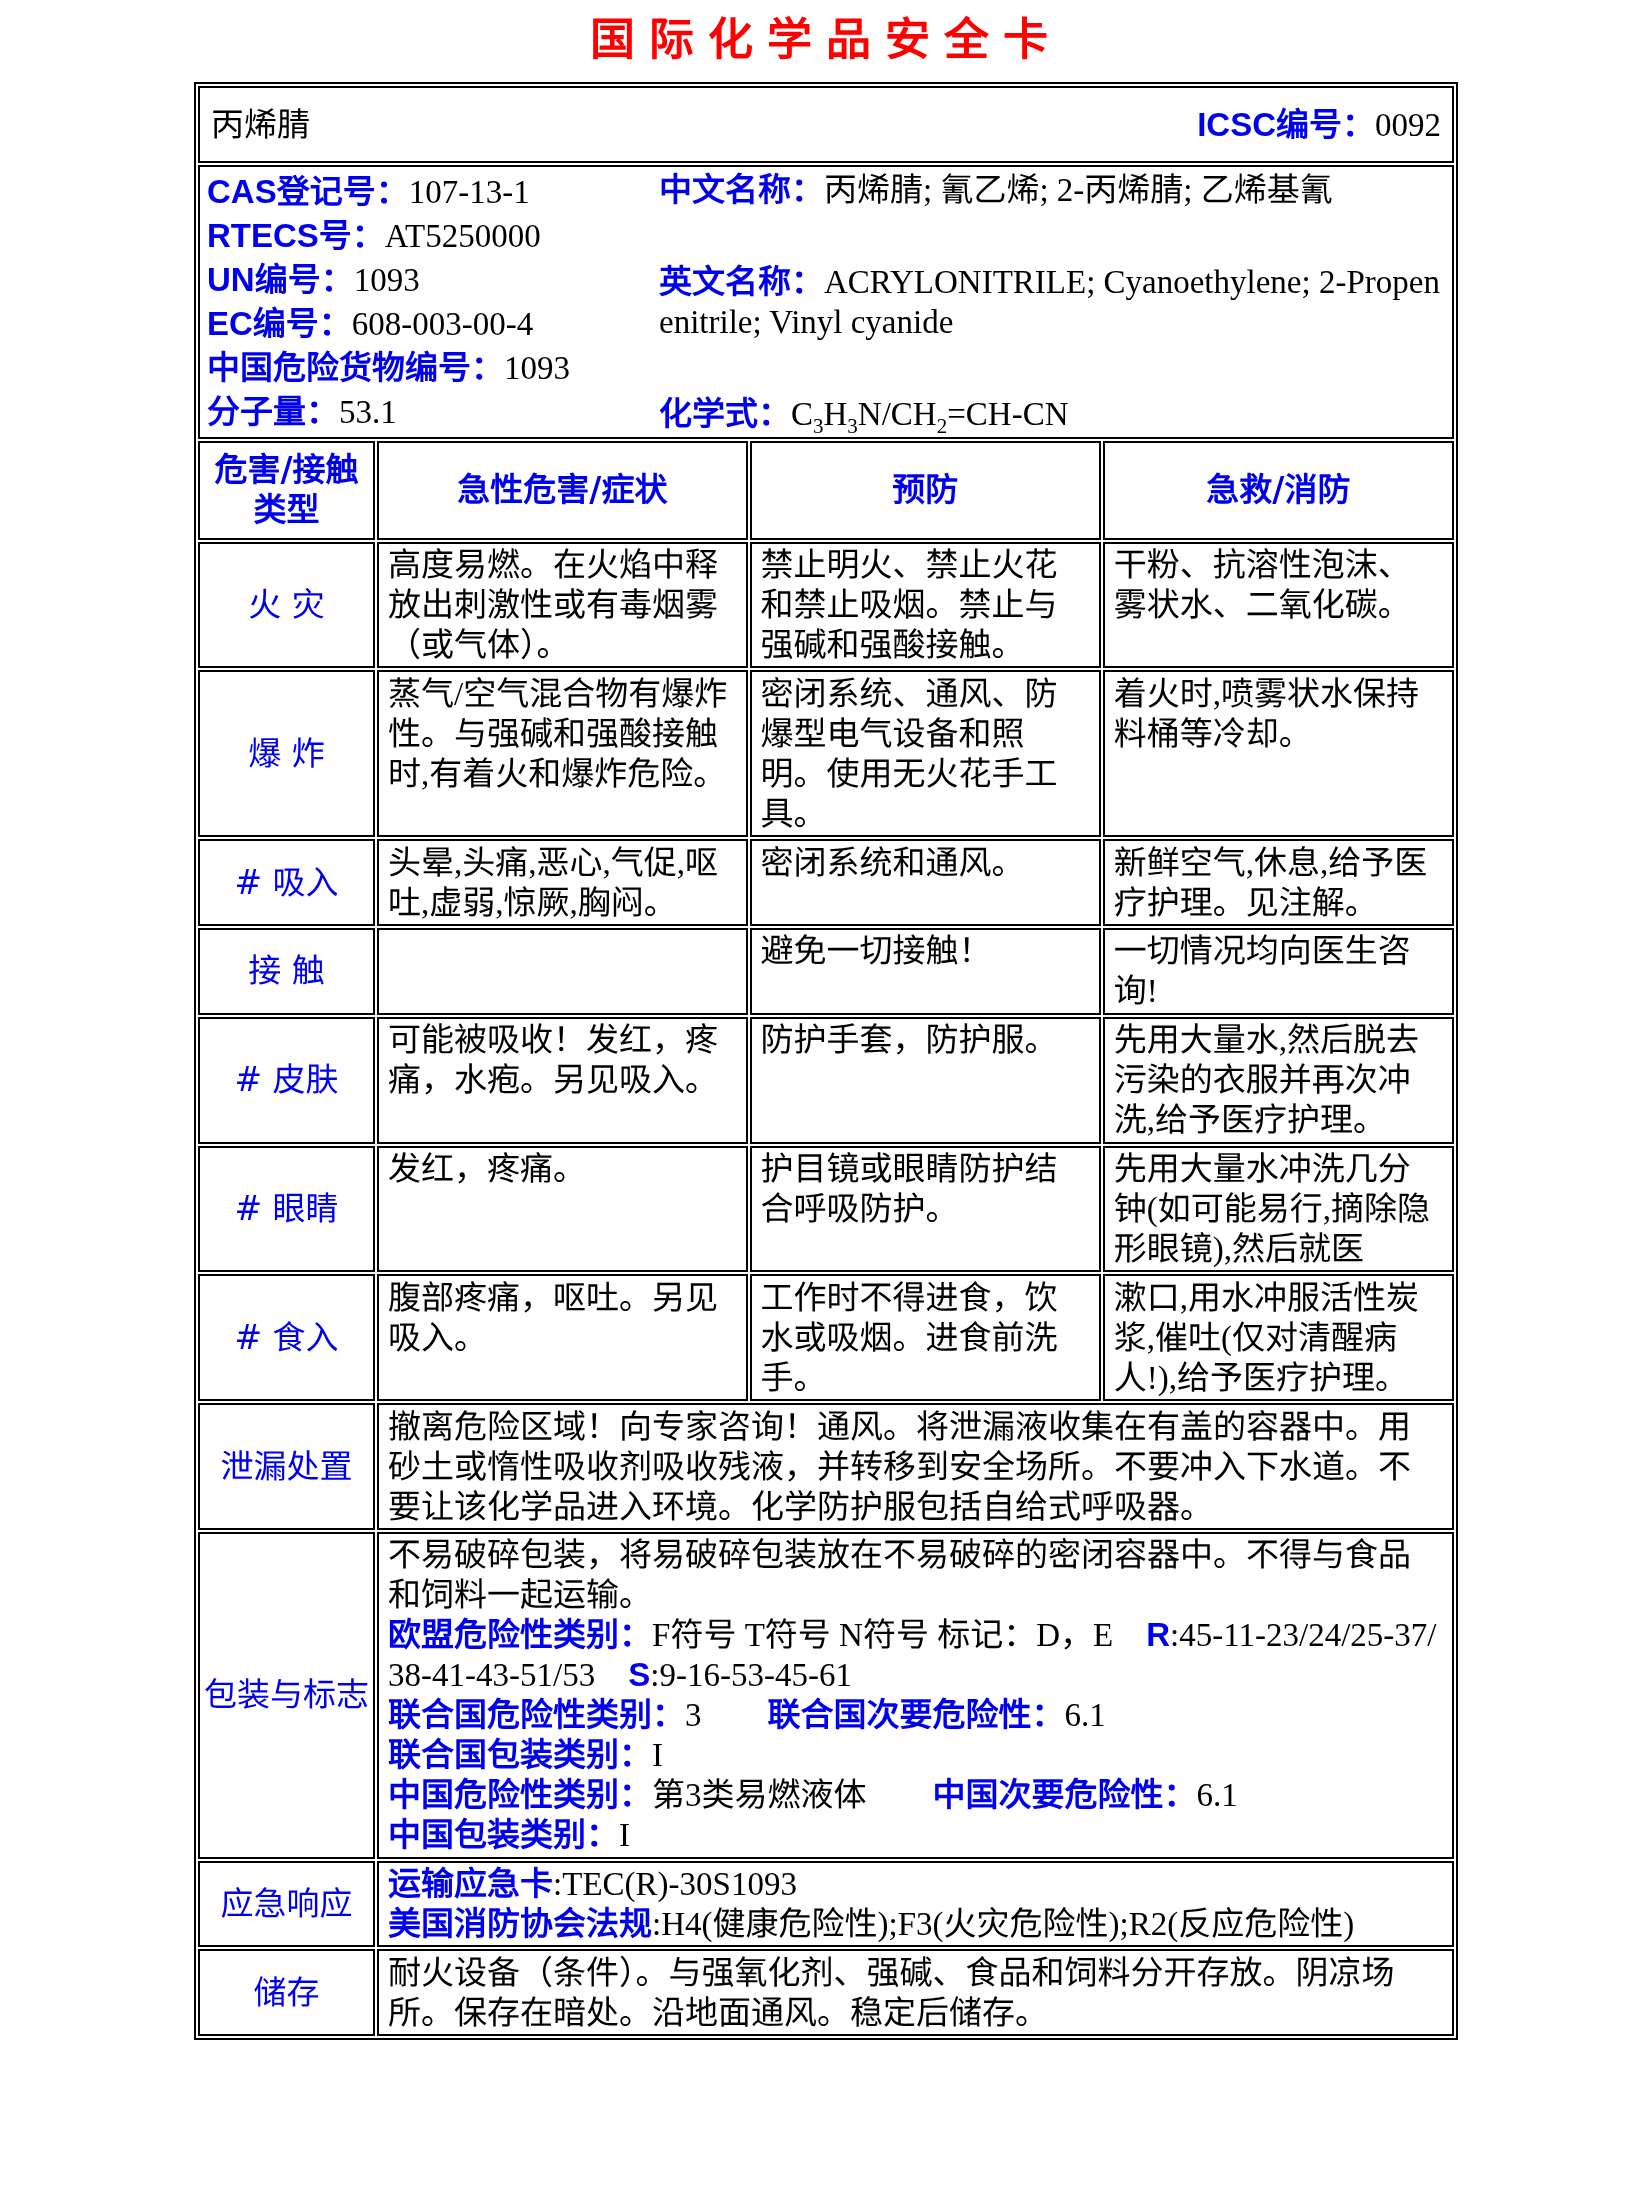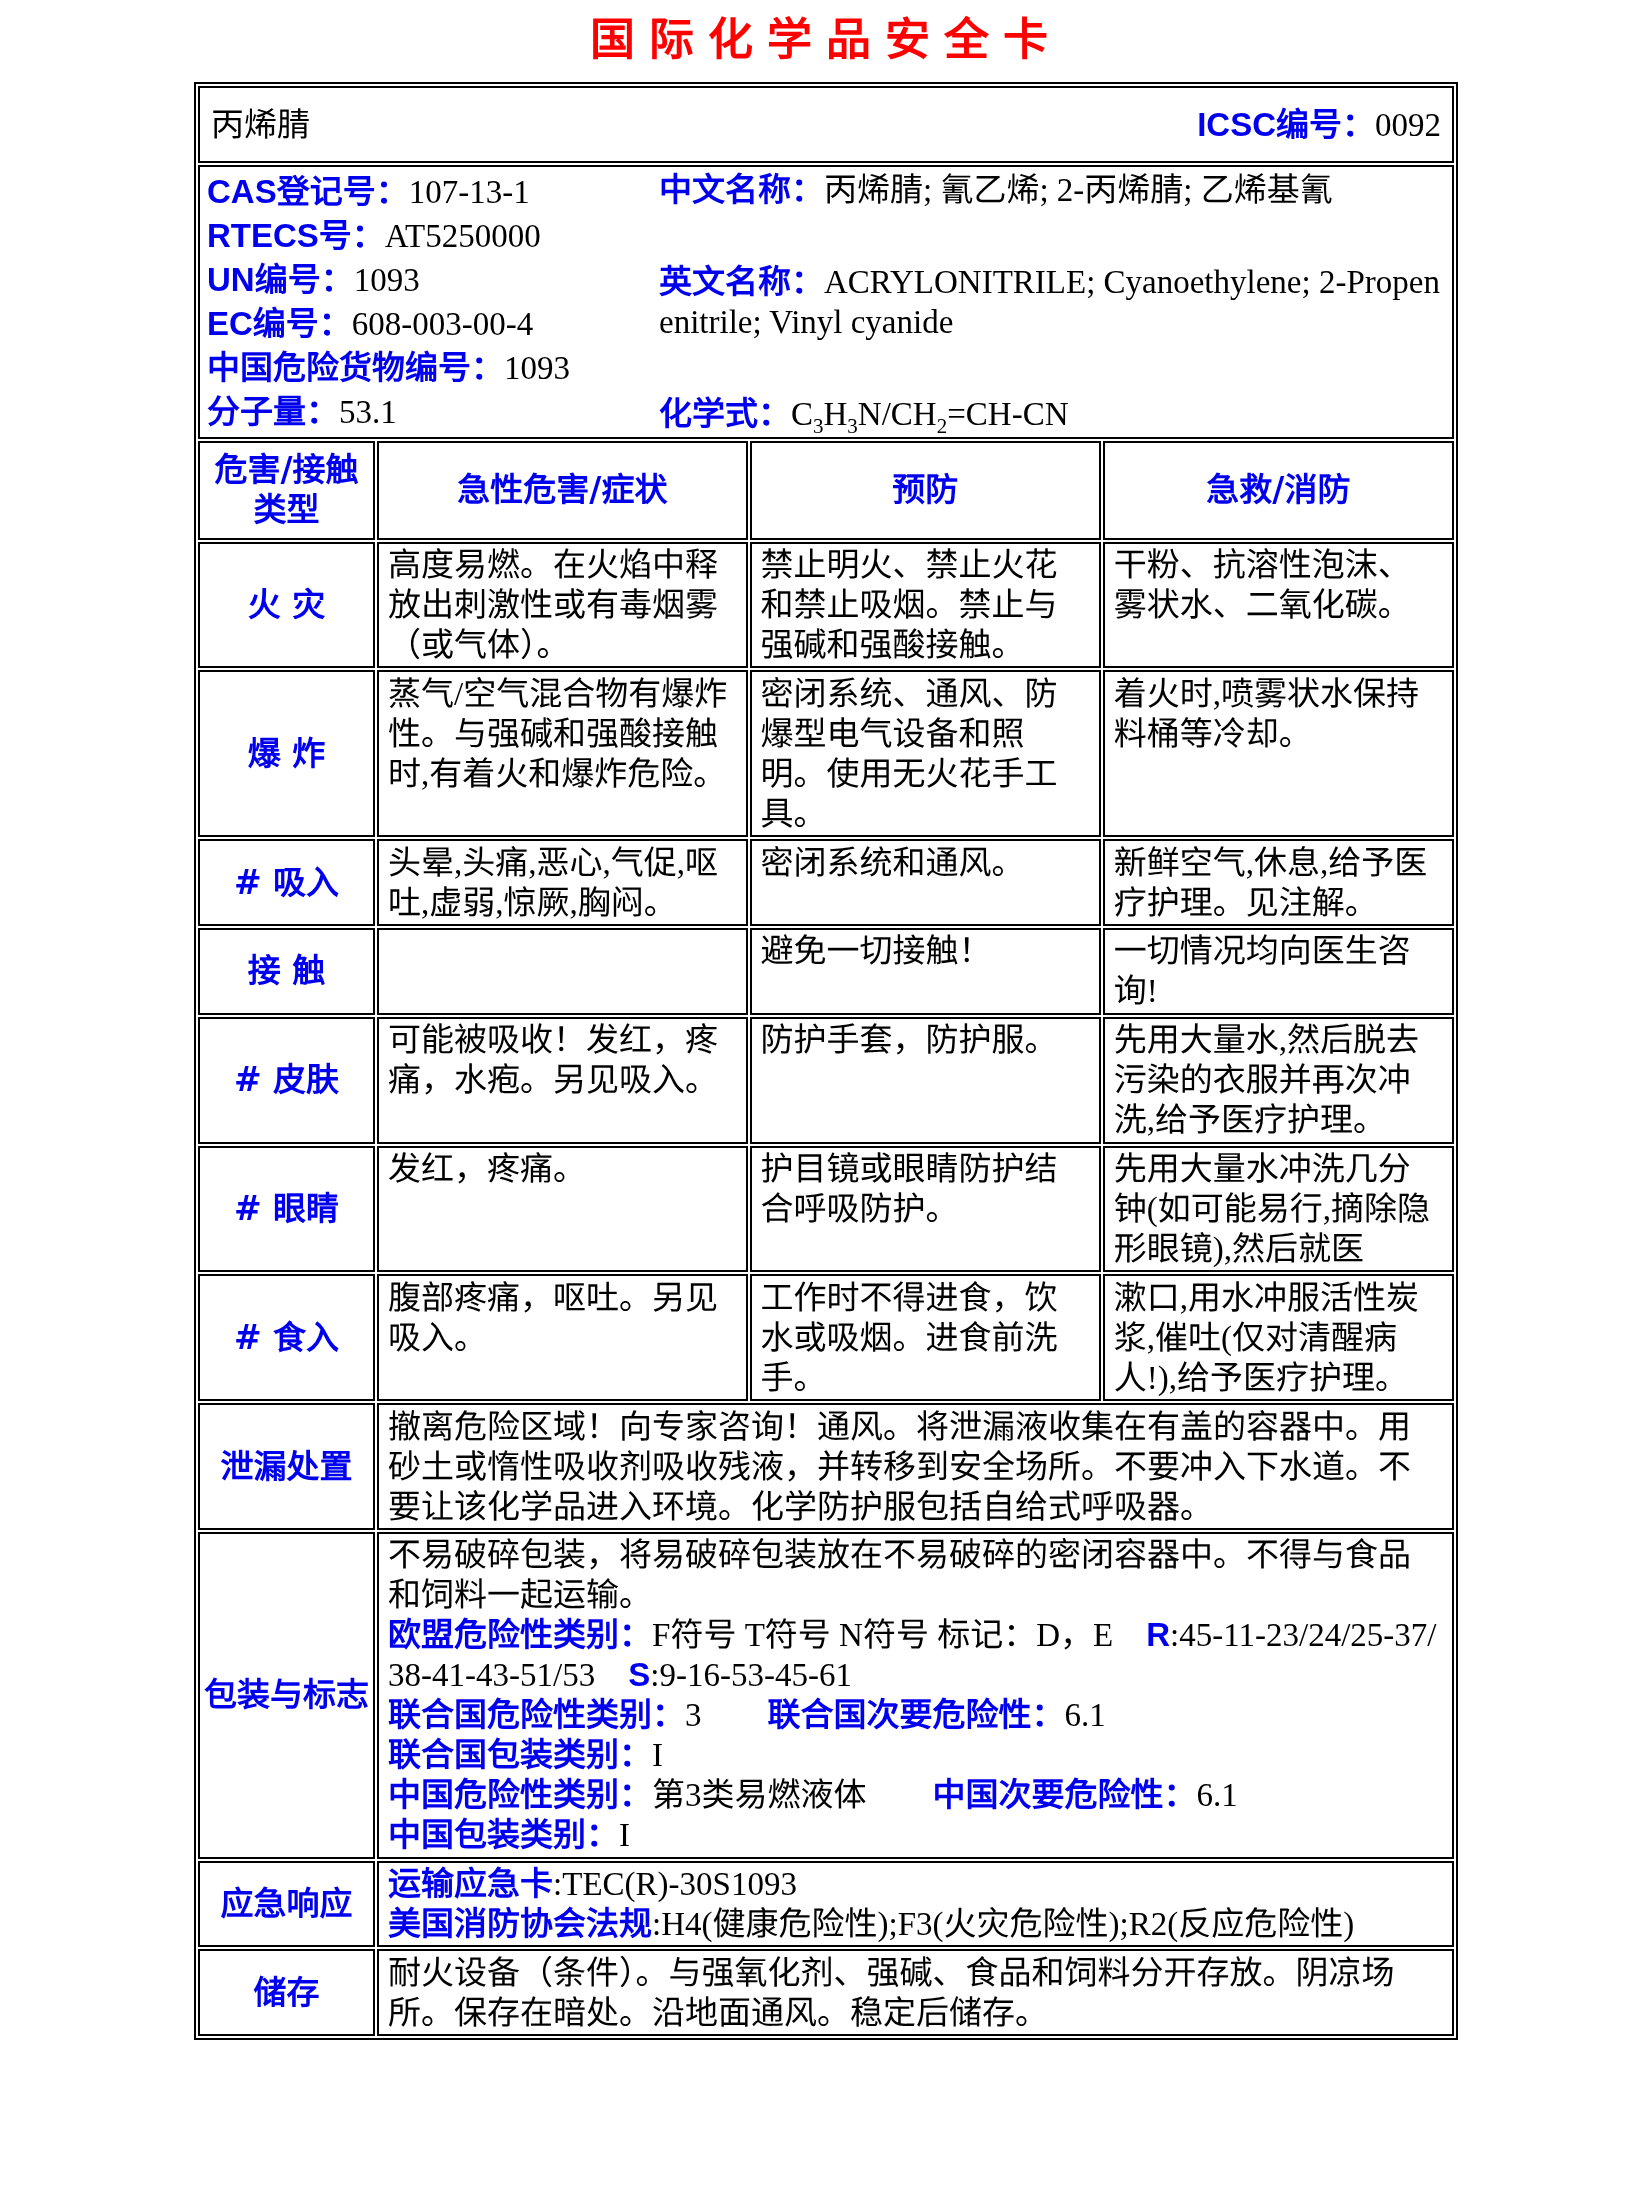--- a/index.html
+++ b/index.html
@@ -51,21 +51,21 @@
   td.head{
     height:92px;text-align:center;vertical-align:middle;
     color:var(--blue);font-family:"DejaVu Sans","Liberation Sans",sans-serif;
     font-weight:bold;font-size:33px;line-height:40px;word-break:break-all;
     padding:1.4px 5.6px;
   }
   
   td.lab{
     text-align:center;vertical-align:middle;
     color:var(--blue);font-family:"DejaVu Sans","Liberation Sans",sans-serif;
-    font-weight:bold;font-size:33px;
+    font-weight:normal;font-size:33px;
     word-break:keep-all;white-space:nowrap;padding:1.4px 2.8px;
   }
   .pl{min-height:40px;}
 </style>
 </head>
 <body>
 
 <div class="page">
 
   <div class="page-title">国际化学品安全卡</div>

